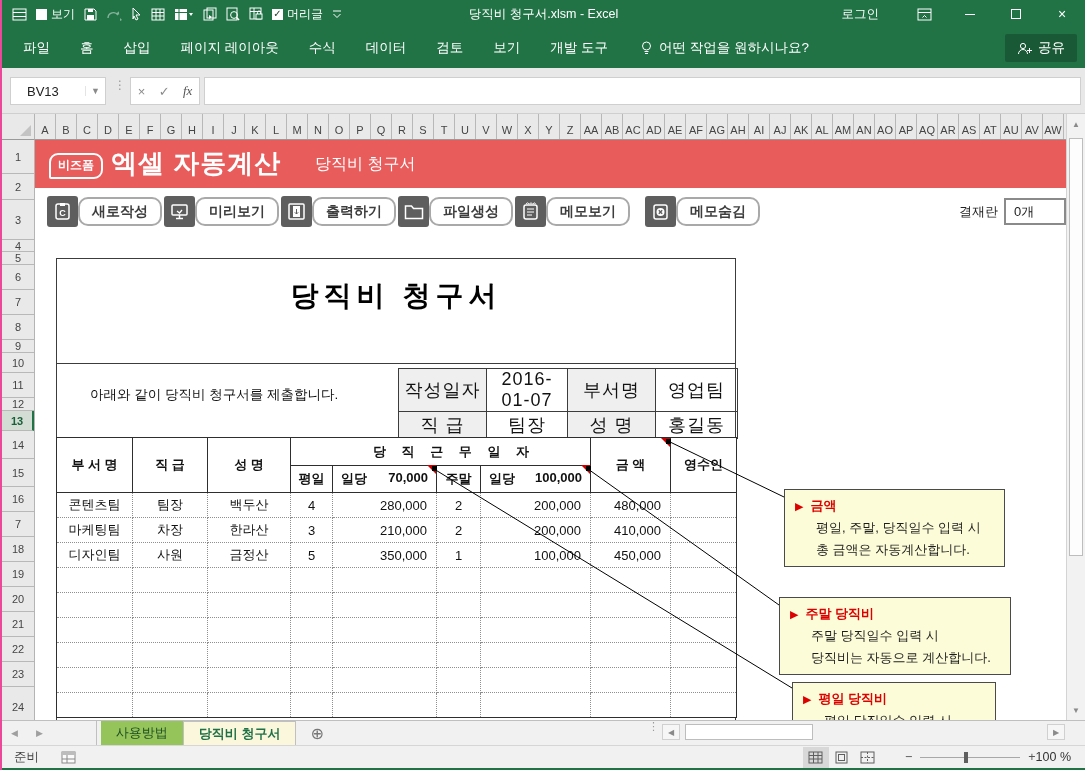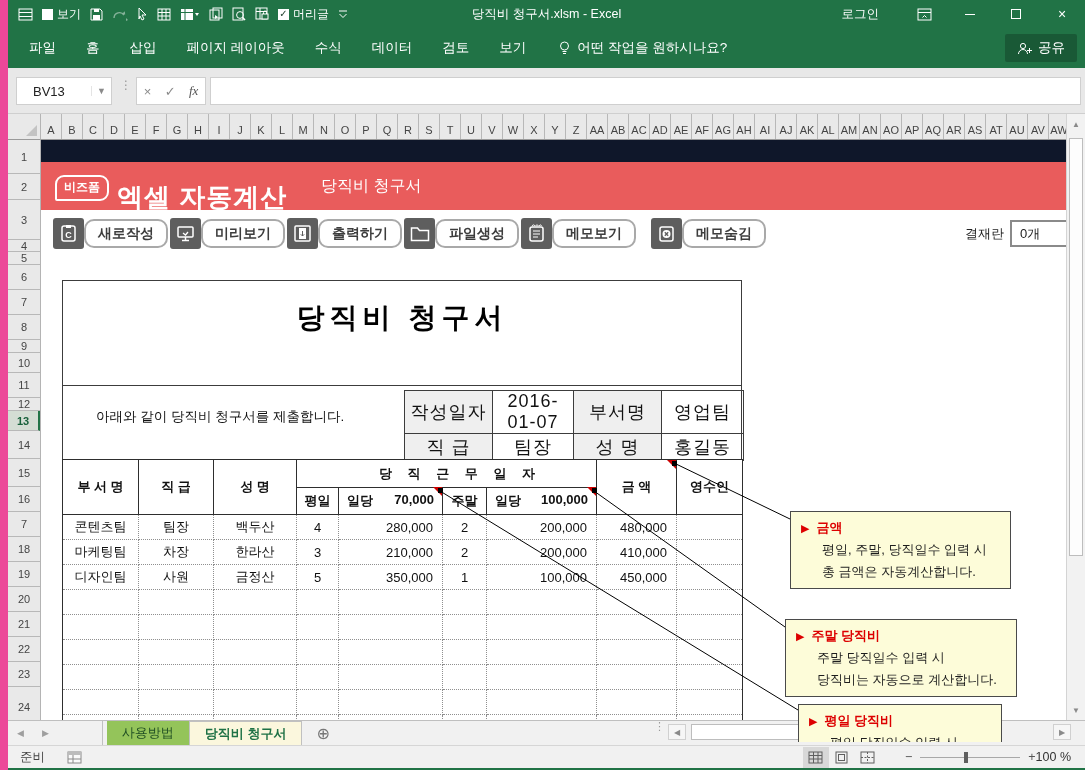--- a/index.html
+++ b/index.html
@@ -1,18 +1,18 @@
 <!DOCTYPE html>
 <html><head>
 <meta charset="utf-8">
 <style>
   * { box-sizing: border-box; margin: 0; padding: 0; }
   html,body { width:1085px; height:770px; overflow:hidden; }
   body { font-family:"Liberation Sans","DejaVu Sans",sans-serif; background:#fff; }
-  .app { position:relative; width:1085px; height:770px; overflow:hidden; background:#0f172a; border-left:8px solid #ec4899; }
+  .app { position:relative; width:1085px; height:770px; overflow:hidden; background:#701a75; border-left:2px solid #ec4899; }
 
   
   .titlebar { position:absolute; left:0; top:0; width:100%; height:28px; background:#217346; display:flex; align-items:center; color:#fff; }
   .qat { display:flex; align-items:center; gap:9px; padding-left:10px; }
   .qat-item { display:flex; align-items:center; gap:4px; color:#fff; font-size:12px; cursor:default; }
   .qat-item svg { display:block; }
   .qat-dim { opacity:.45; }
   .cb { width:11px; height:11px; background:#fff; border:1px solid #fff; display:inline-flex; align-items:center; justify-content:center; font-size:10px; color:#1d3d2a; line-height:1; }
   .win-title { position:absolute; left:0; right:0; text-align:center; font-size:12.5px; color:#fff; pointer-events:none; }
   .tb-right { margin-left:auto; display:flex; align-items:flex-end; gap:0; height:100%; }
@@ -41,25 +41,25 @@
   
   .corner { position:absolute; left:0; top:114px; width:33px; height:26px; background:#e9e9e9; border-right:1px solid #b4b4b4; border-bottom:1px solid #9a9a9a; }
   .corner:after { content:""; position:absolute; right:3px; bottom:3px; border-left:11px solid transparent; border-bottom:11px solid #c3c3c3; }
   .colheads { position:absolute; left:33px; top:114px; width:1033px; height:26px; display:flex; overflow:hidden; background:#e9e9e9; border-bottom:1px solid #9a9a9a; }
   .colh { width:21px; flex:0 0 21px; border-right:1px solid #b8b8b8; font-size:11px; color:#454545; display:flex; align-items:flex-end; justify-content:center; padding-bottom:3px; }
   .rowheads { position:absolute; left:0; top:140px; width:33px; height:580px; overflow:hidden; background:#e9e9e9; border-right:1px solid #b4b4b4; }
   .rowh { border-bottom:1px solid #b8b8b8; font-size:11px; color:#454545; display:flex; align-items:center; justify-content:center; }
   .rowh.sel { background:#d4ddd4; color:#17603a; border-right:2px solid #217346; font-weight:bold; }
 
   
-  .sheet { position:absolute; left:33px; top:140px; width:1033px; height:580px; background:#fff; overflow:hidden;margin-top:22px; }
+  .sheet { position:absolute; left:33px; top:140px; width:1033px; height:580px; background:#fff; overflow:hidden; }
 
   .banner { position:absolute; left:0; top:0; width:1033px; height:48px; background:#e95c5c; color:#fff; }
   .logo-pill { position:absolute; left:14px; top:13px; padding:2px 7px 3px; border:2px solid #fff; border-radius:9px 9px 9px 2px; font-size:12px; font-weight:bold; }
-  .brand { position:absolute; left:76px; top:18px; font-size:26px; font-weight:bold; letter-spacing:1px; }
+  .brand { position:absolute; left:76px; top:6px; font-size:26px; font-weight:bold; letter-spacing:1px; }
   .banner-sub { position:absolute; left:280px; top:14px; font-size:16px; }
 
   
   .mbtn { position:absolute; top:56px; height:31px; display:flex; cursor:pointer; }
   .mbtn .ic { width:31px; height:31px; background:#5e5e5e; border-radius:3px; display:flex; align-items:center; justify-content:center; }
   .mbtn .lbl { height:29px; margin-top:1px; background:#fff; border:2px solid #a9a9a9; border-radius:10px; display:flex; align-items:center; padding:0 12px; font-size:14px; font-weight:bold; color:#3d3d3d; white-space:nowrap; }
   .approval-lbl { position:absolute; left:905px; top:63px; width:58px; font-size:13px; color:#222; text-align:right; }
   .approval-box { position:absolute; left:969px; top:58px; width:62px; height:27px; background:#fff; border:2px solid #8a8a8a; font-size:13px; color:#222; display:flex; align-items:center; padding-left:8px; }
 
   
@@ -231,20 +231,21 @@
   <div class="ribbonrow">
     <div class="rtabs" id="ribbon-tabs">
         <div class="rtab">파일</div>
         <div class="rtab">홈</div>
         <div class="rtab">삽입</div>
         <div class="rtab">페이지 레이아웃</div>
         <div class="rtab">수식</div>
         <div class="rtab">데이터</div>
         <div class="rtab">검토</div>
         <div class="rtab">보기</div>
+        <div class="rtab">개발 도구</div>
       </div>
     <div class="tellme">
       <svg width="11" height="14" viewBox="0 0 11 14">
           <circle cx="5.5" cy="5" r="4" fill="none" stroke="#fff"></circle>
           <line x1="3.5" y1="10.5" x2="7.5" y2="10.5" stroke="#fff"></line>
           <line x1="4" y1="12.5" x2="7" y2="12.5" stroke="#fff"></line>
         </svg>
       <span>어떤 작업을 원하시나요?</span>
     </div>
     <div class="share">

